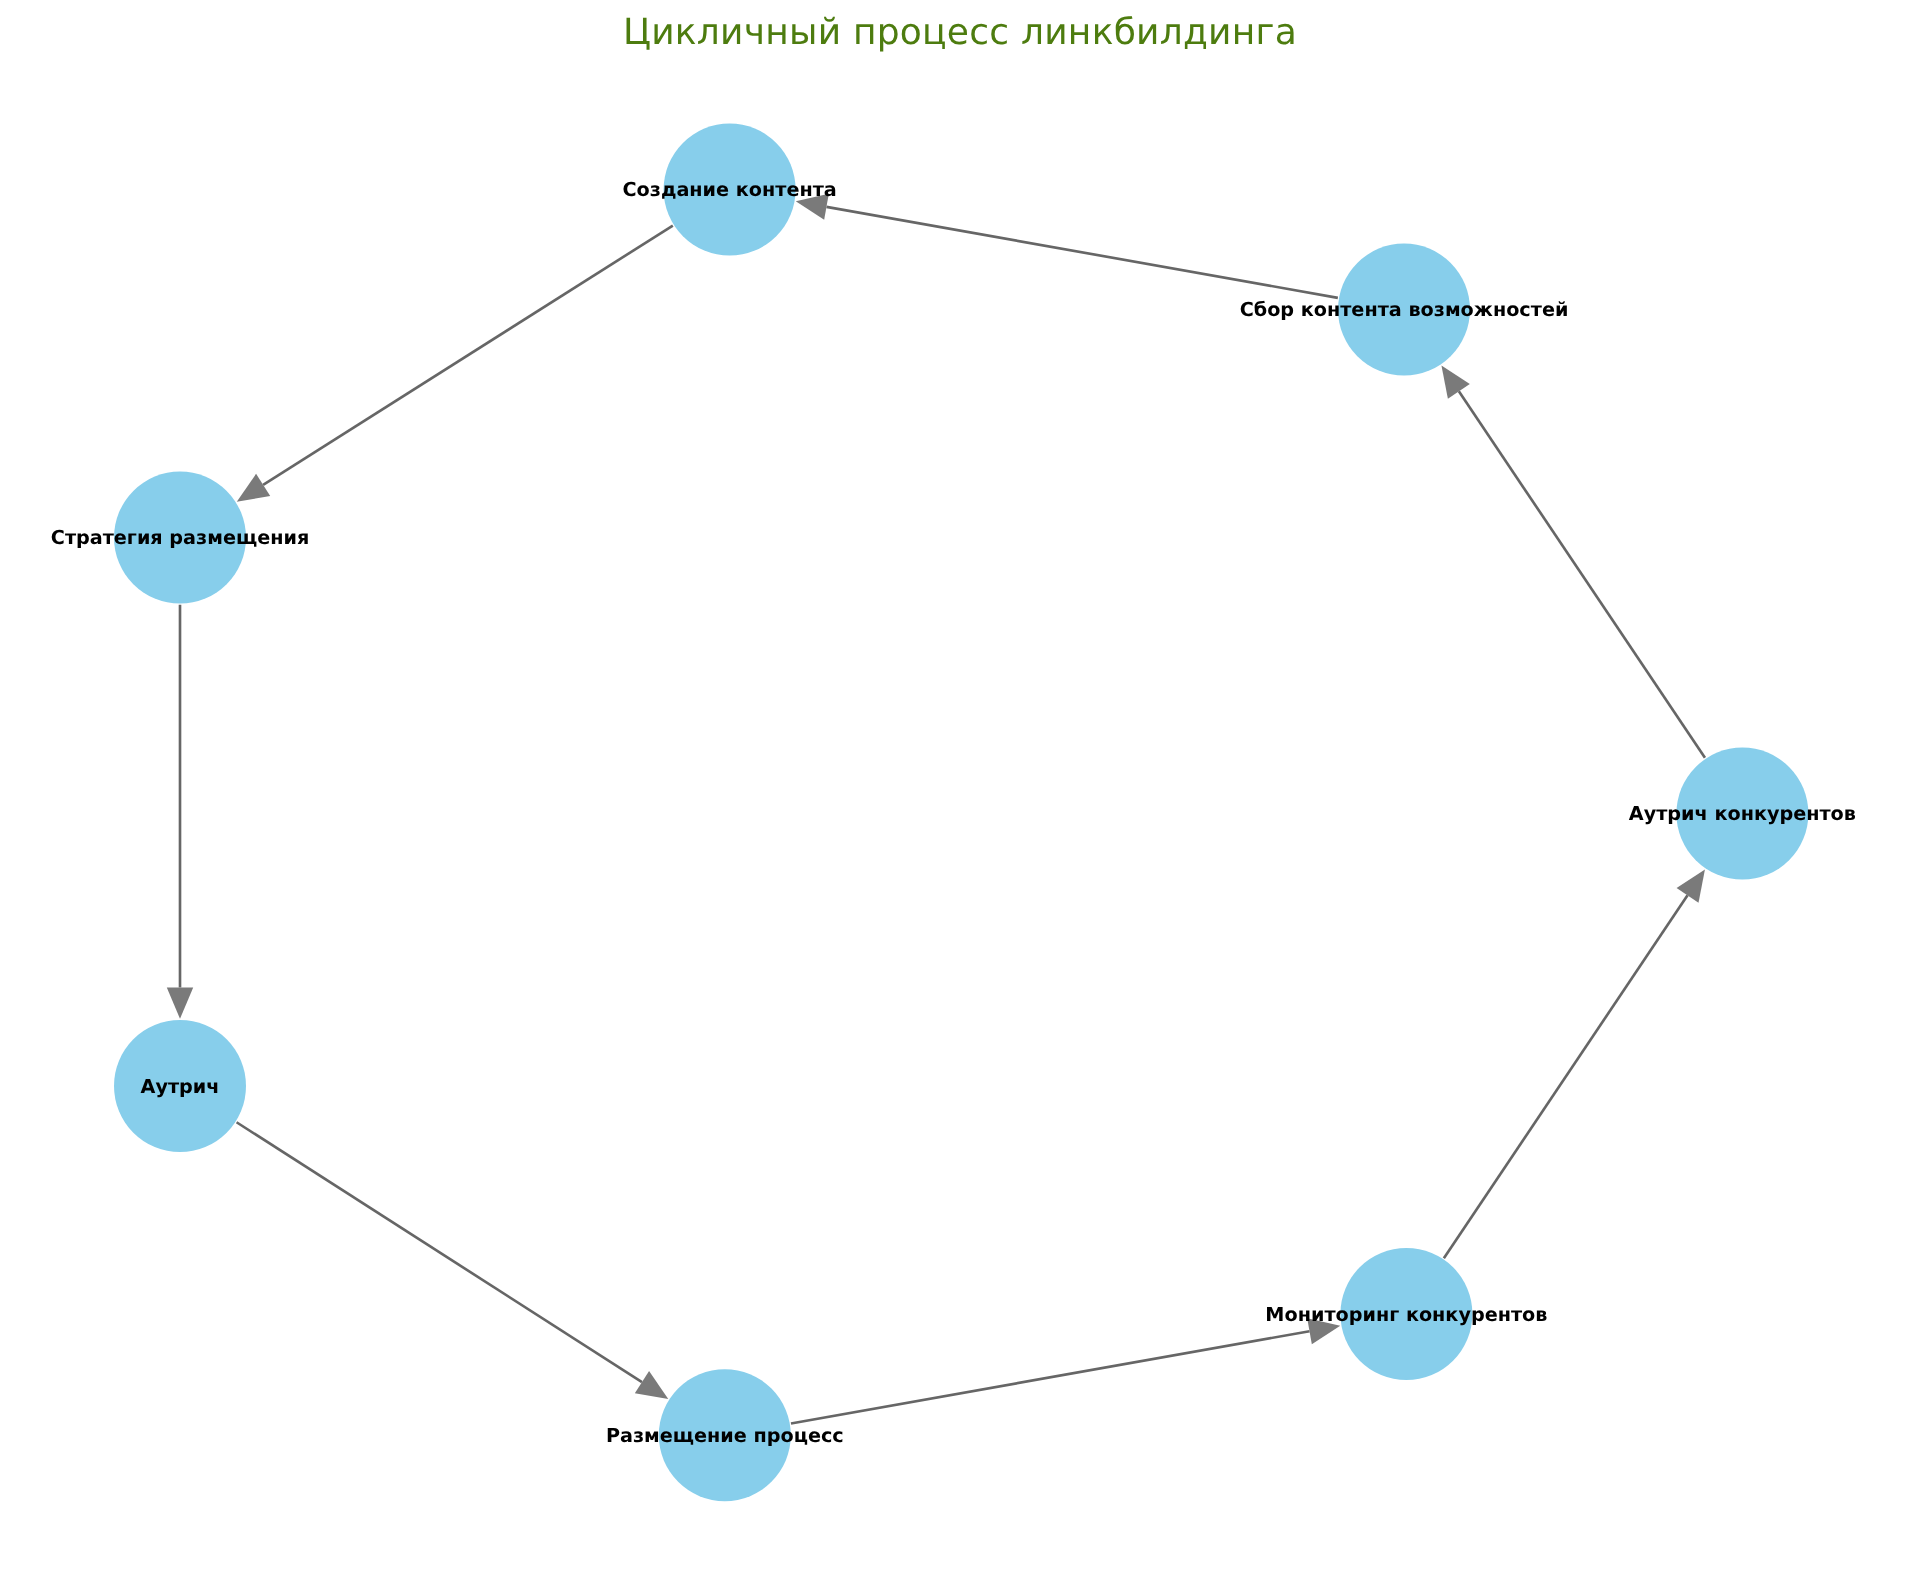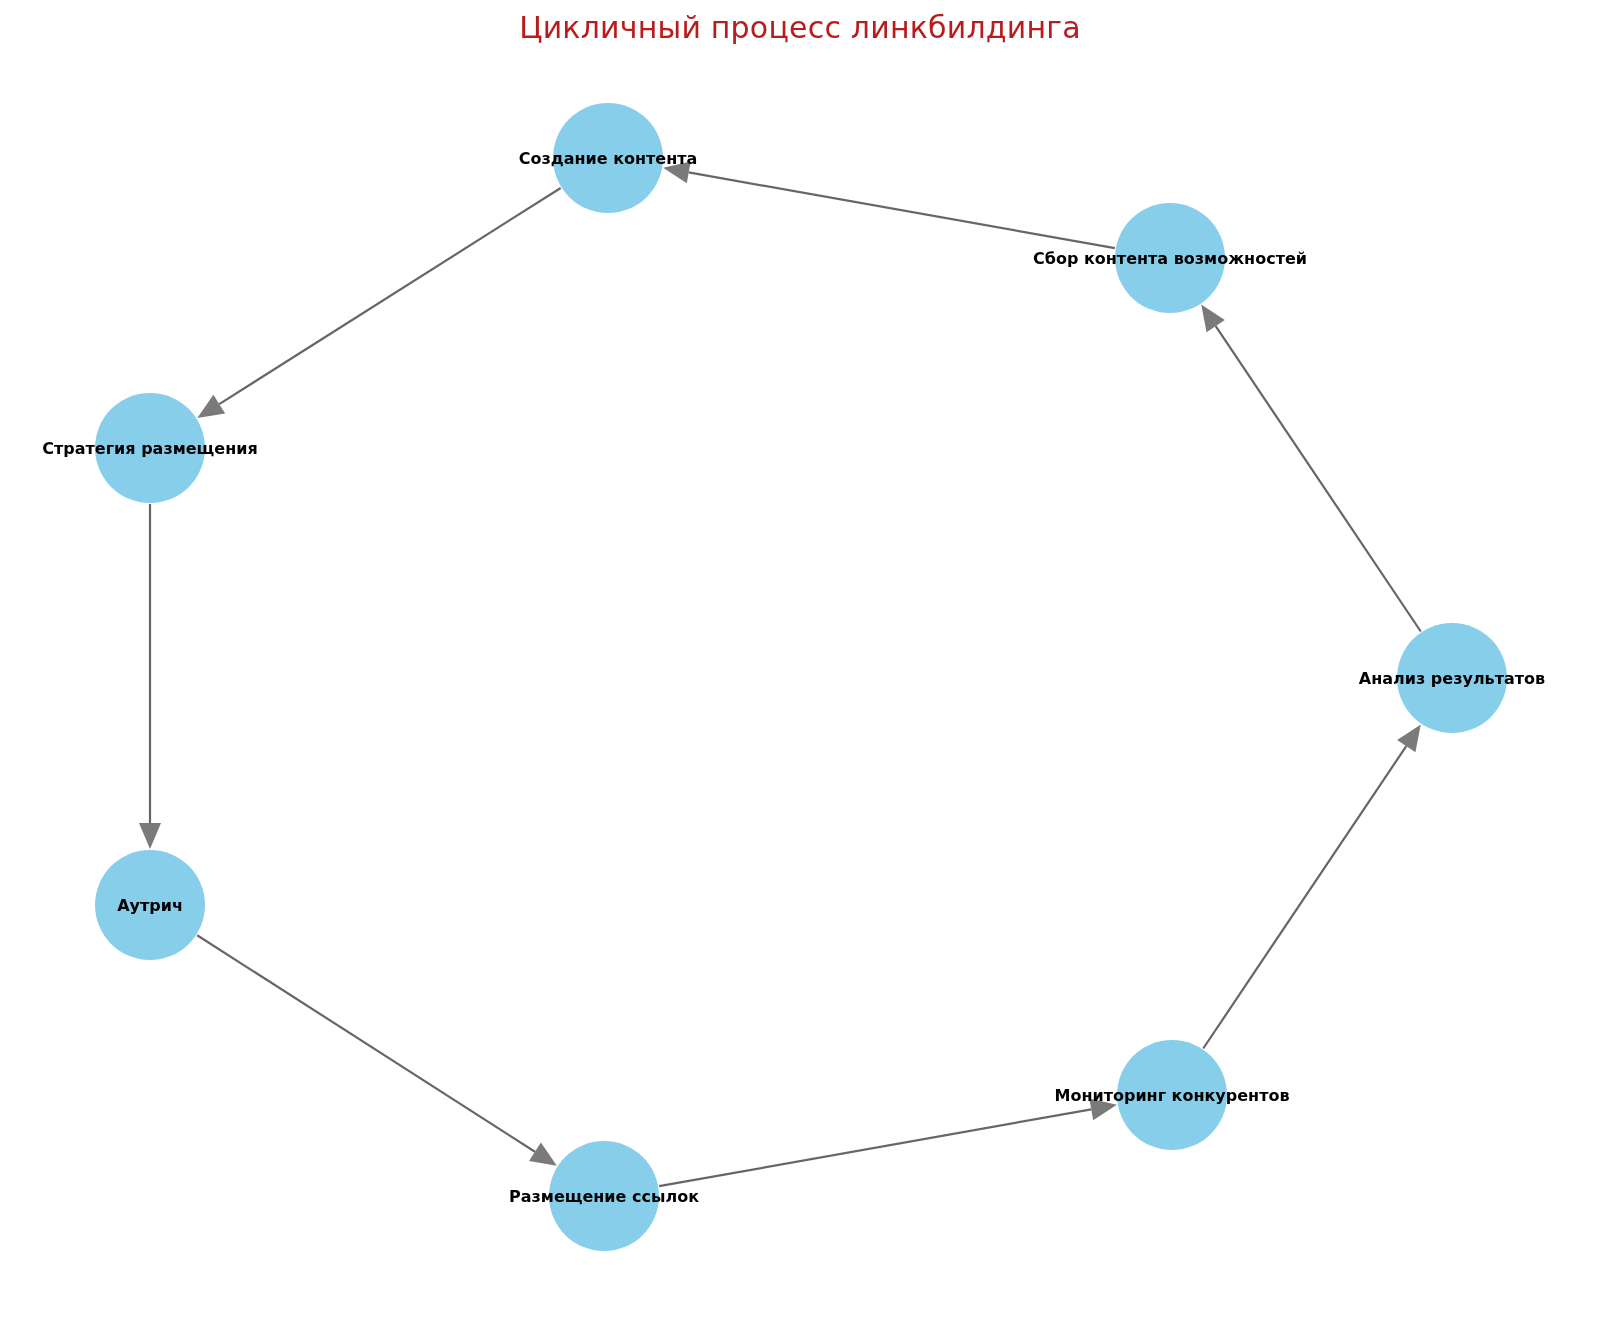--- a/index.html
+++ b/index.html
@@ -22,21 +22,21 @@
   }
   #title {
     position: absolute;
     top: 10px;
     left: 0;
     width: 1600px;
     text-align: center;
     font-family: "DejaVu Sans", sans-serif;
     font-size: 30px;
     font-weight: 400;
-    color: #b91c1c;
+    color: #4d7c0f;
     letter-spacing: 0.2px;
   }
   svg.graph {
     position: absolute;
     top: 0;
     left: 0;
     width: 1600px;
     height: 1324px;
   }
   .node-circle {
@@ -92,20 +92,20 @@
         <circle cx="1172" cy="1095" r="55" class="node-circle" fill="#87CEEB"></circle>
         <circle cx="604" cy="1196" r="55" class="node-circle" fill="#87CEEB"></circle>
         <circle cx="150" cy="905" r="55" class="node-circle" fill="#87CEEB"></circle>
         <circle cx="150" cy="448" r="55" class="node-circle" fill="#87CEEB"></circle>
       </g>
   </svg>
 
   <div id="labels-layer">
       <div class="node-label" style="left: 608px; top: 158px;">Создание контента</div>
       <div class="node-label" style="left: 1170px; top: 258px;">Сбор контента возможностей</div>
-      <div class="node-label" style="left: 1452px; top: 678px;">Анализ результатов</div>
+      <div class="node-label" style="left: 1452px; top: 678px;">Аутрич конкурентов</div>
       <div class="node-label" style="left: 1172px; top: 1095px;">Мониторинг конкурентов</div>
-      <div class="node-label" style="left: 604px; top: 1196px;">Размещение ссылок</div>
+      <div class="node-label" style="left: 604px; top: 1196px;">Размещение процесс</div>
       <div class="node-label" style="left: 150px; top: 905px;">Аутрич</div>
       <div class="node-label" style="left: 150px; top: 448px;">Стратегия размещения</div>
     </div>
 
 </div>
 
 </body></html>

